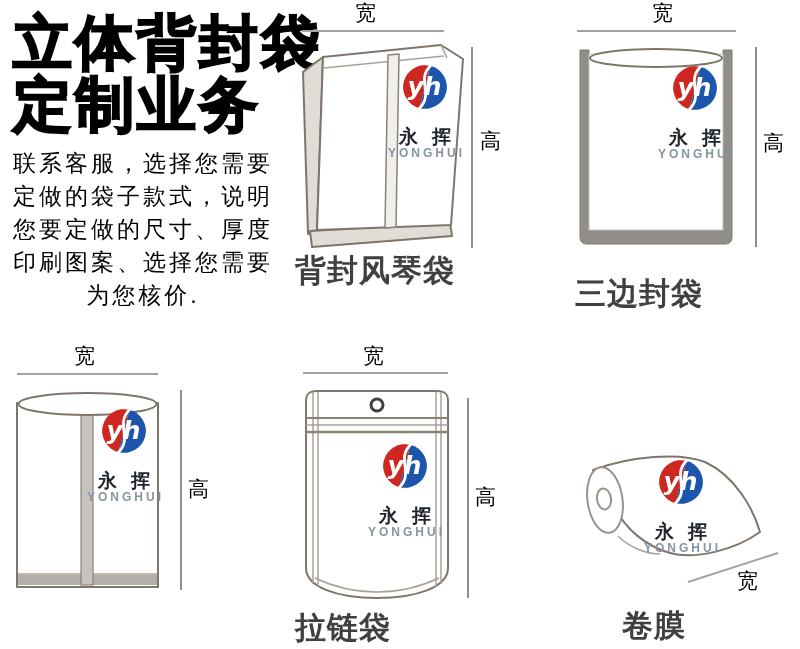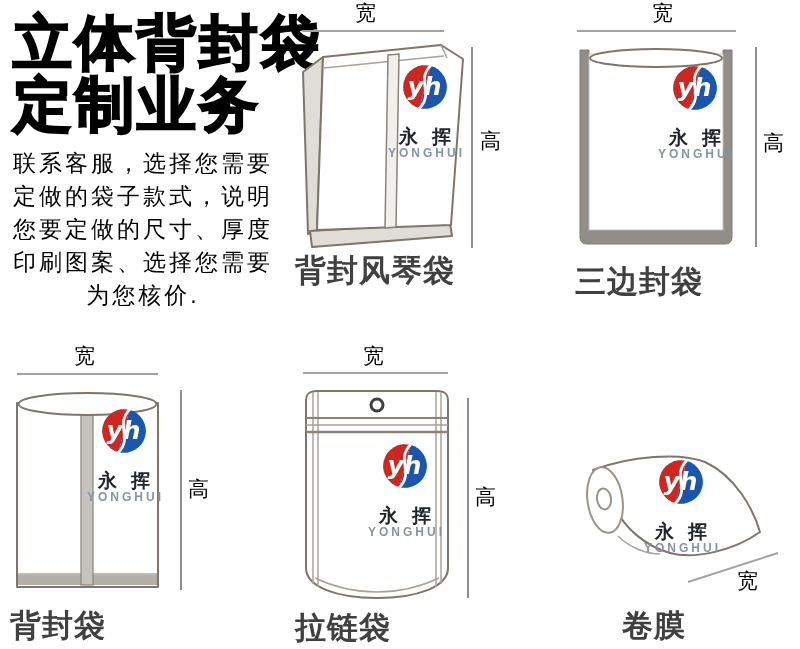--- a/index.html
+++ b/index.html
@@ -99,21 +99,21 @@
     <div class="logo" style="left:76px;top:65px">
       <svg class="mark" viewBox="0 0 100 100">
         <path d="M62,4 A46,46 0 0 0 38,96 Z" fill="#ce2721"></path>
         <path d="M62,4 A46,46 0 0 1 38,96 Z" fill="#1b56ac"></path>
         <path class="divider" d="M62,4 C30,35 70,65 38,96"></path>
         <text class="mono" x="49" y="68">yh</text>
       </svg>
       <div class="logo-cn">永挥</div>
       <div class="logo-en">YONGHUI</div>
     </div>
-    <div class="caption" style="left:0;top:266px;width:162px">三边封袋</div>
+    <div class="caption" style="left:0;top:278px;width:162px">三边封袋</div>
   </section>
 
   <section class="fig" style="left:10px;top:344px;width:212px;height:305px">
     <span class="dim" style="left:64px;top:1px">宽</span>
     <div class="hline" style="left:7px;top:29px;width:141px"></div>
     <svg class="art" style="left:5px;top:46px" width="145" height="200" viewBox="0 0 145 200">
       <rect class="outline" x="2" y="13" width="141" height="184"></rect>
       <rect class="grayband" x="3" y="185" width="139" height="10"></rect>
       <path class="thin" d="M3,184 L142,184"></path>
       <rect x="66" y="21" width="12" height="174" fill="#c6c3be" stroke="#8b8378" stroke-width="1.2"></rect>
@@ -124,21 +124,20 @@
     <div class="logo" style="left:70px;top:64px">
       <svg class="mark" viewBox="0 0 100 100">
         <path d="M62,4 A46,46 0 0 0 38,96 Z" fill="#ce2721"></path>
         <path d="M62,4 A46,46 0 0 1 38,96 Z" fill="#1b56ac"></path>
         <path class="divider" d="M62,4 C30,35 70,65 38,96"></path>
         <text class="mono" x="49" y="68">yh</text>
       </svg>
       <div class="logo-cn">永挥</div>
       <div class="logo-en">YONGHUI</div>
     </div>
-    <div class="caption" style="left:0;top:266px;width:152px">背封袋</div>
   </section>
 
   <section class="fig" style="left:295px;top:344px;width:215px;height:305px">
     <span class="dim" style="left:68px;top:1px">宽</span>
     <div class="hline" style="left:8px;top:28px;width:145px"></div>
     <svg class="art" style="left:8px;top:44px" width="148" height="214" viewBox="0 0 148 214">
       <path class="outline" d="M14,3 L134,3 C142,3 145,6 145,13 L145,180 C145,199 114,210 74,210 C34,210 3,199 3,180 L3,13 C3,6 6,3 14,3 Z"></path>
       <path class="thin" d="M12,190 C35,201 55,204 74,204 C93,204 113,201 136,190"></path>
       <path class="thin" d="M10,4 L10,196 M15,4 L15,199 M133,4 L133,199 M138,4 L138,196"></path>
       <path d="M3,30 L145,30" stroke="#8b8378" stroke-width="2" fill="none"></path>

